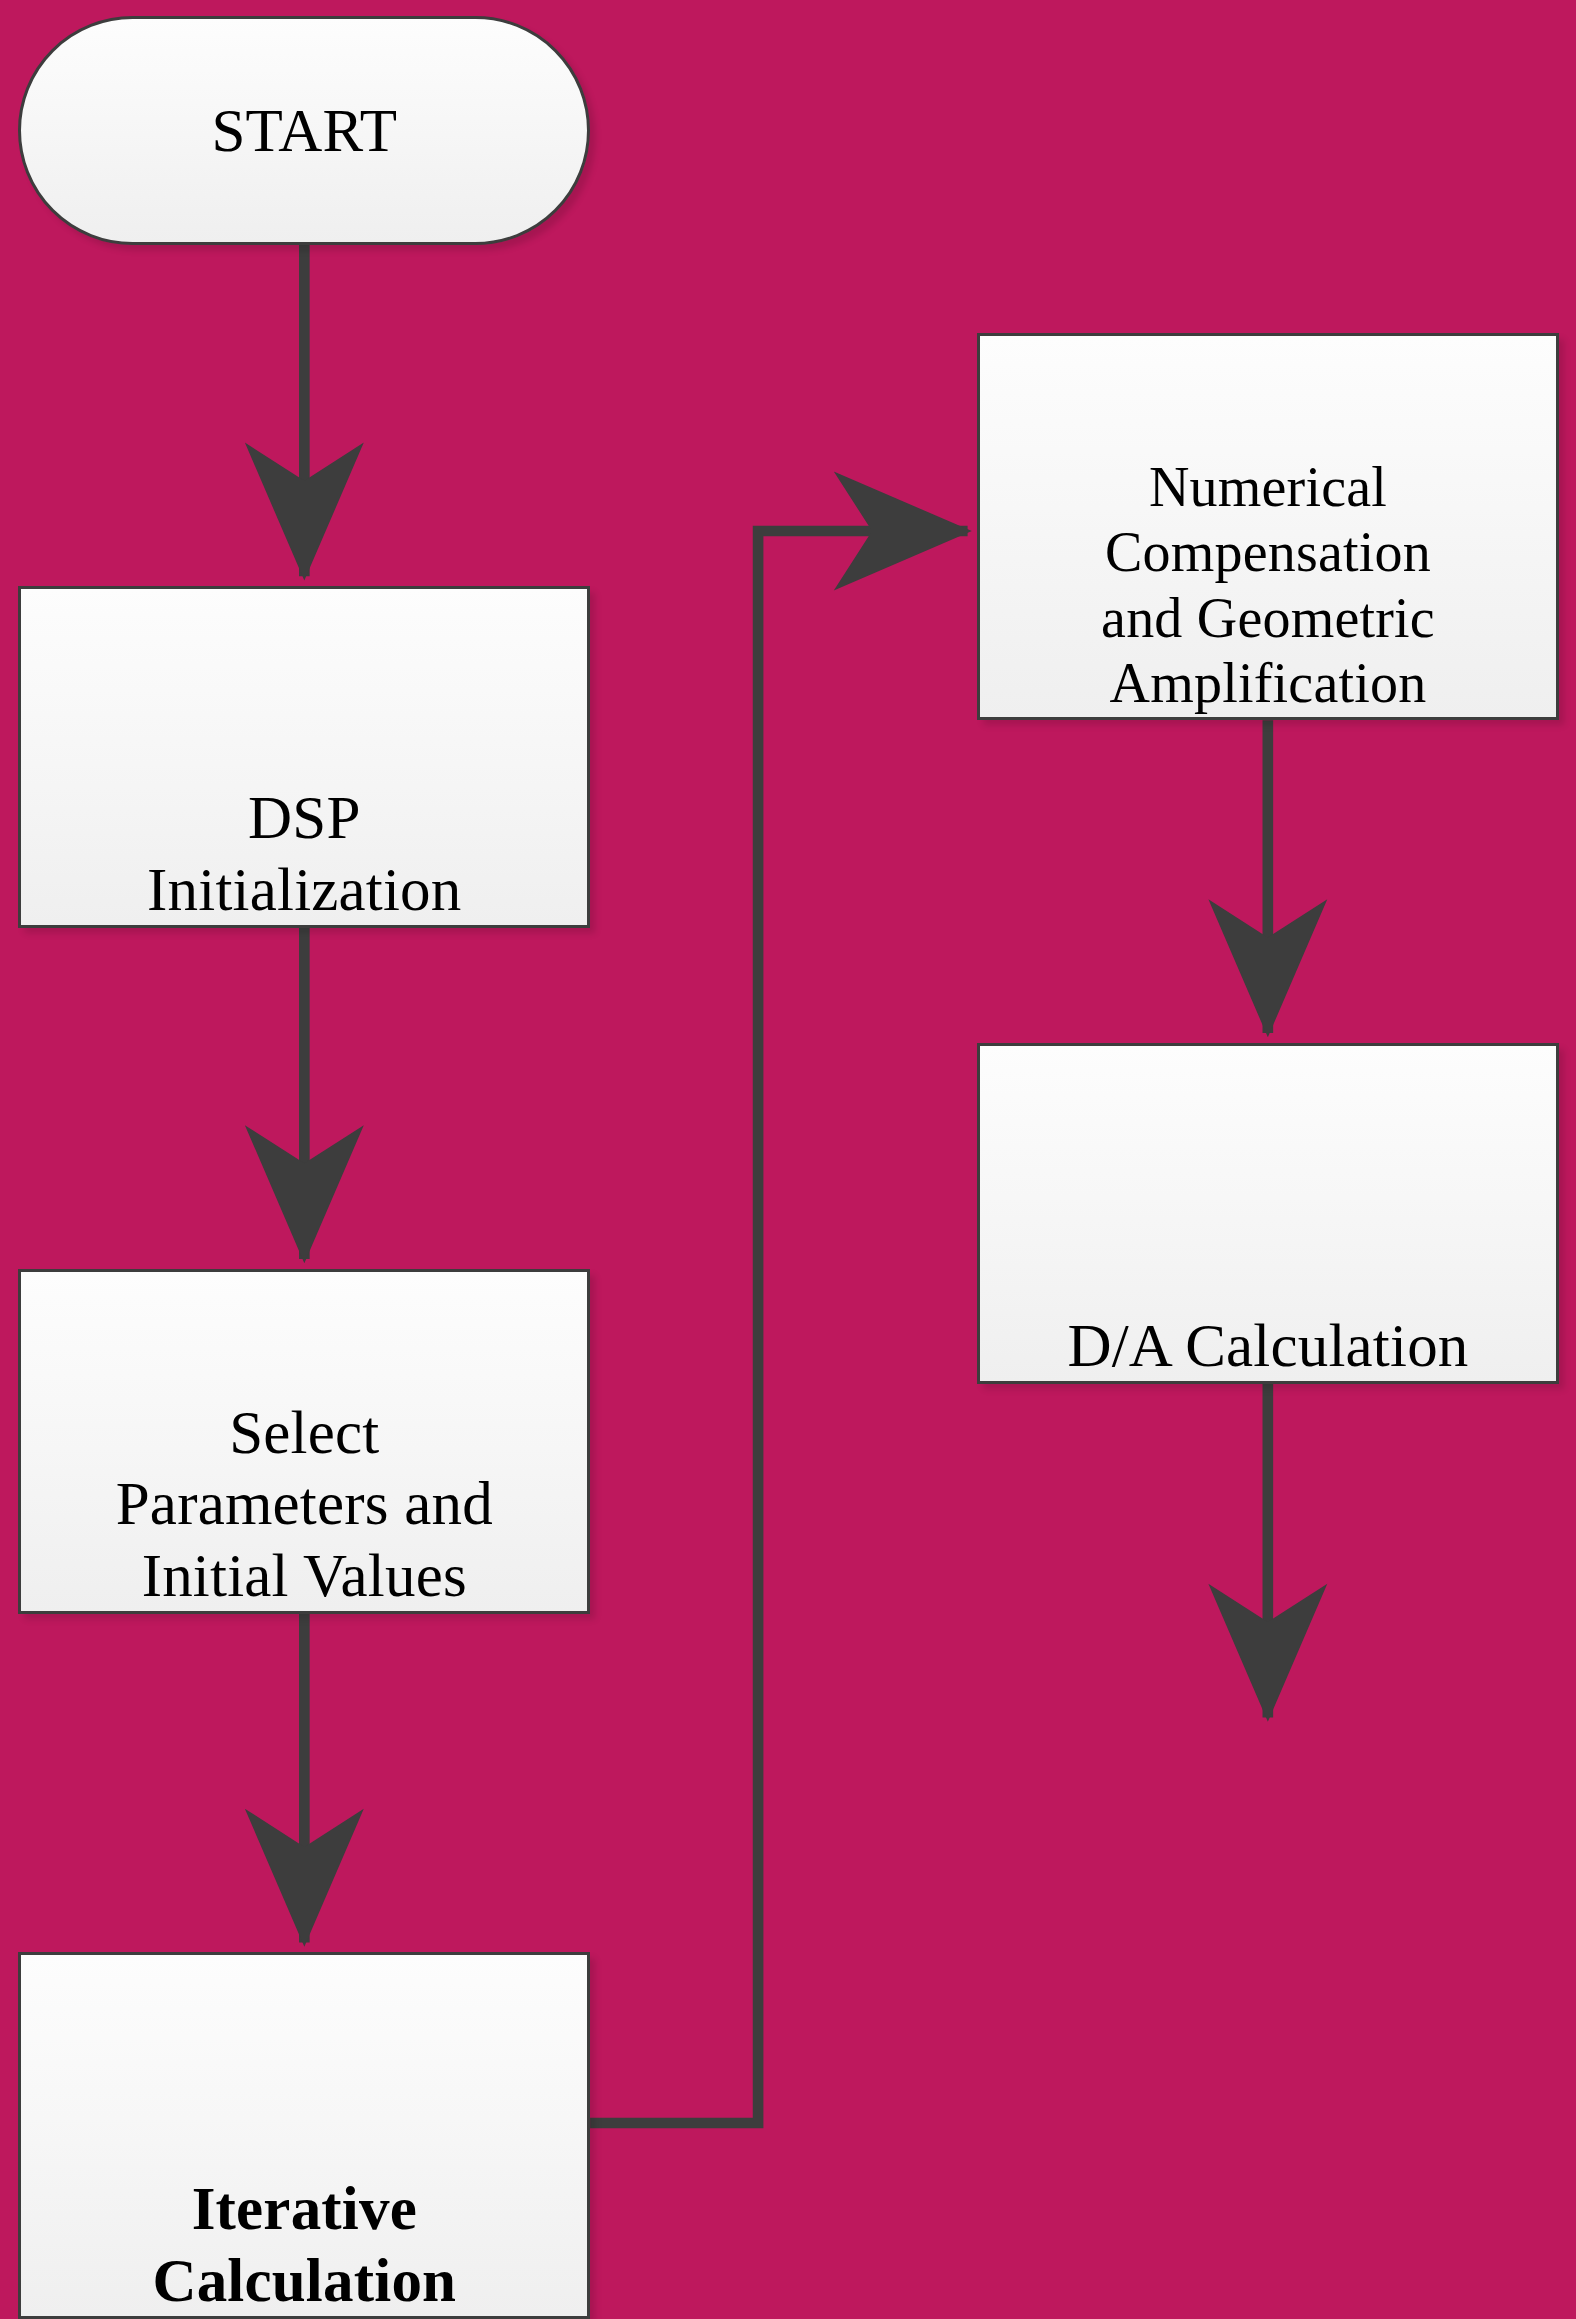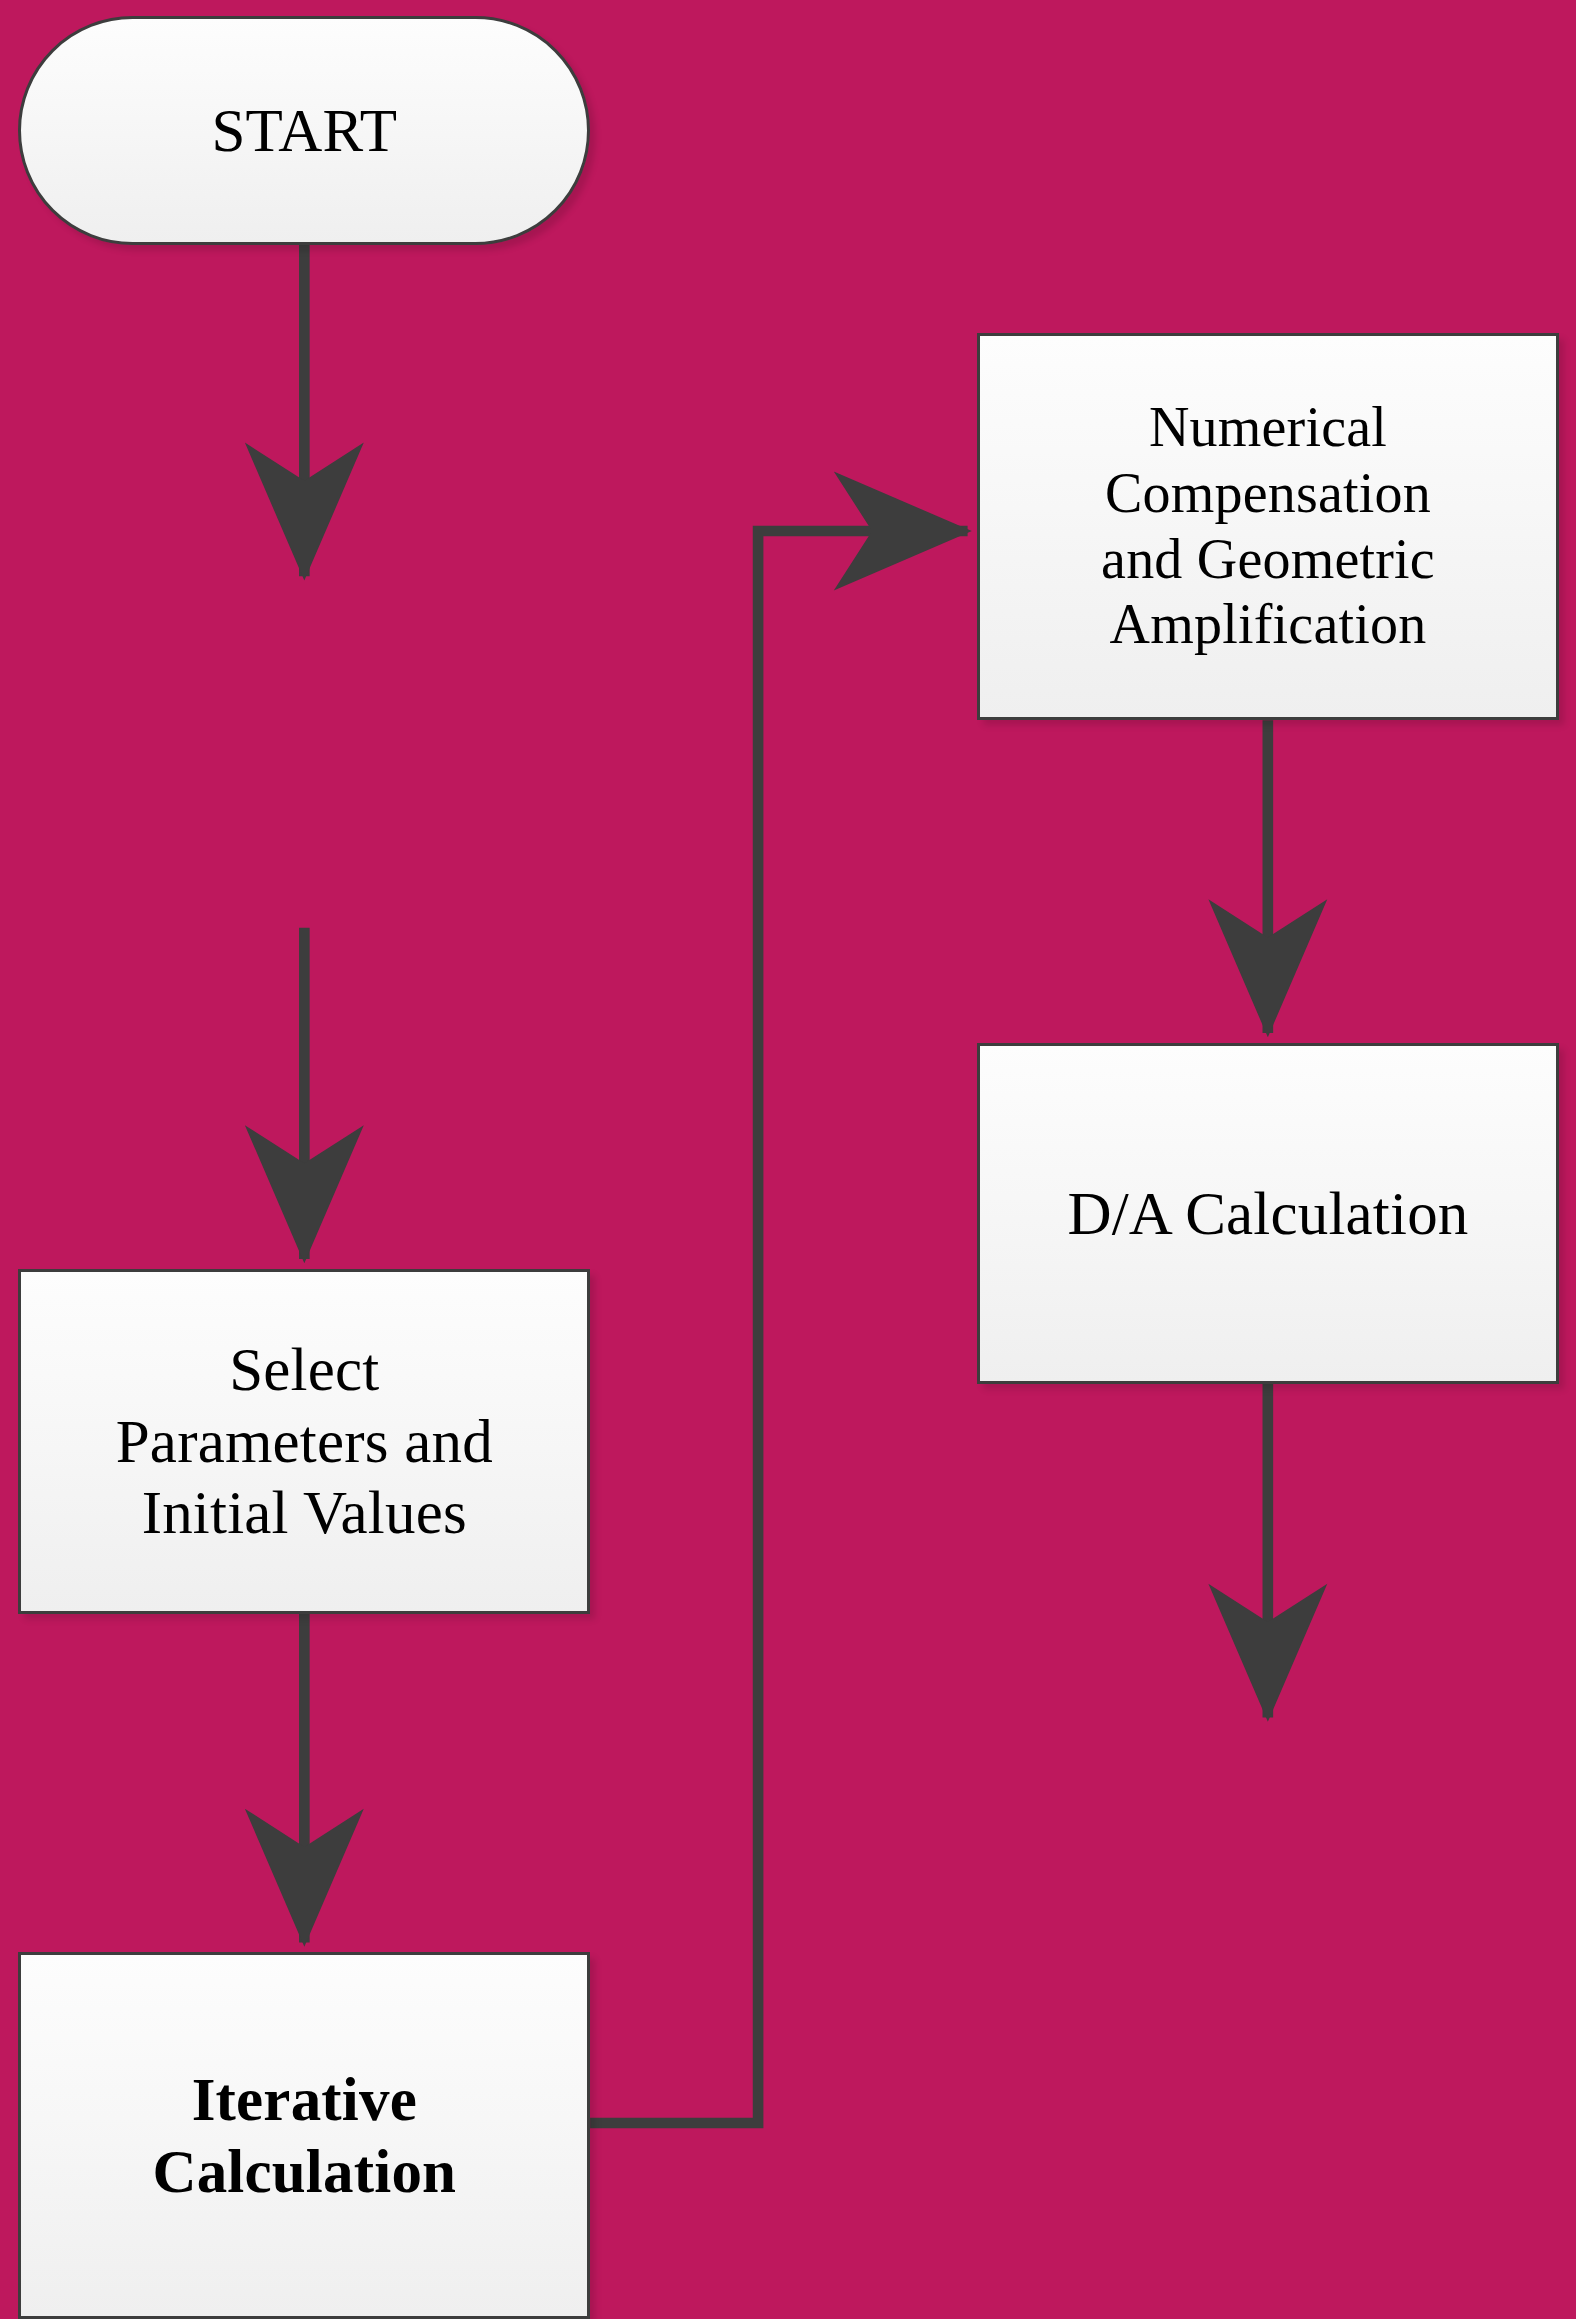--- a/index.html
+++ b/index.html
@@ -42,20 +42,21 @@
   }
   .node .label {
     padding: 0 9.7px;
     white-space: pre-line;
   }
   .terminator {
     border-radius: 965px;
   }
   .process {
     border-radius: 0;
+    align-items: flex-end;
   }
   
   #node-start      { left: 18.3px;   top: 16.4px;   width: 572px; height: 229px; font-size: 61px; }
   #node-dsp        { left: 18.3px;   top: 586px;  width: 572px; height: 342px; font-size: 61px; }
   #node-select     { left: 18.3px;   top: 1269px; width: 572px; height: 345px; font-size: 61px; }
   #node-iterative  { left: 18.3px;   top: 1952px; width: 572px; height: 367px; font-size: 61px; font-weight: bold; }
   #node-numcomp    { left: 977px; top: 333px;  width: 582px; height: 387px; font-size: 56px; }
   #node-da         { left: 977px; top: 1043px; width: 582px; height: 341px; font-size: 61px; }
   #node-end        { left: 987px; top: 1727px; width: 573px; height: 227px; font-size: 61px; }
 </style>
@@ -85,20 +86,24 @@
       <line x1="1313" y1="746" x2="1313" y2="1070" marker-end="url(#ah)"></line>
 
       <line x1="1313" y1="1433" x2="1313" y2="1779" marker-end="url(#ah)"></line>
     </g>
   </svg>
 
   <div class="node terminator" id="node-start">
     <span class="label">START</span>
   </div>
 
+  <div class="node process" id="node-dsp">
+    <span class="label">DSP
+Initialization</span>
+  </div>
 
   <div class="node process" id="node-select">
     <span class="label">Select
 Parameters and
 Initial Values</span>
   </div>
 
   <div class="node process" id="node-iterative">
     <span class="label">Iterative
 Calculation</span>

